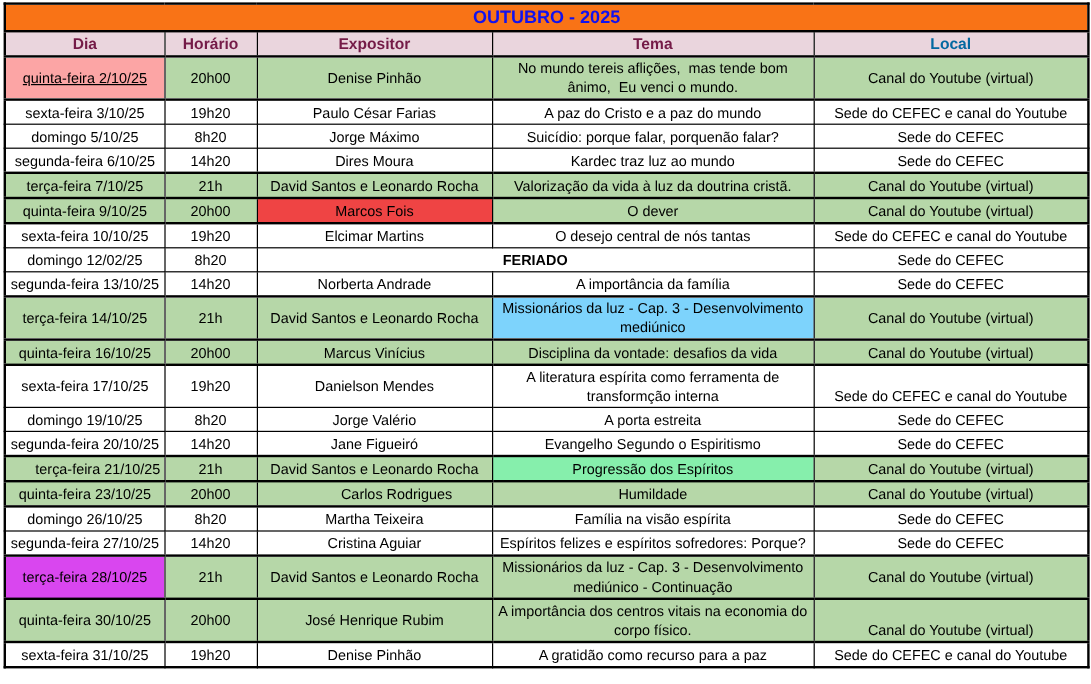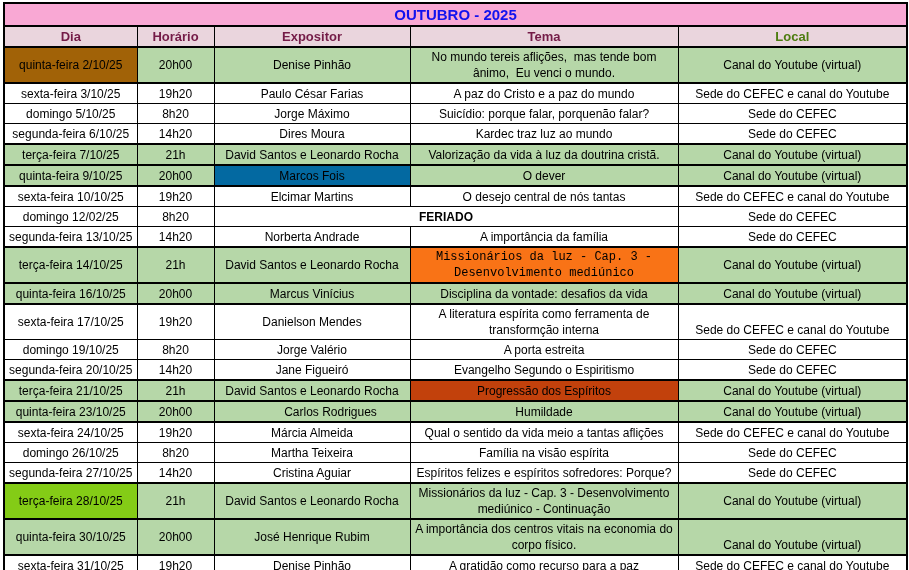--- a/index.html
+++ b/index.html
@@ -36,21 +36,21 @@
     vertical-align: middle;
     font-size: 12px;
     line-height: 16px;
     color: #000;
     overflow: hidden;
   }
   .title-row td {
     height: 19px;
     font-weight: bold;
     font-size: 15px;
-    background: #f9a8d4;
+    background: #f97316;
     border-bottom-width: 2px;
   }
   .header-row th {
     height: 17px;
     font-weight: bold;
     font-size: 13px;
     border-top-width: 2px;
     border-bottom-width: 2px;
   }
   tbody td { height: 17px; }
@@ -76,26 +76,26 @@
     </colgroup>
     <thead>
       <tr class="title-row">
         <td colspan="5" id="title-cell" style="color: rgb(18, 18, 238);">OUTUBRO - 2025</td>
       </tr>
       <tr class="header-row">
         <th style="background: rgb(234, 213, 221); color: rgb(116, 27, 71);">Dia</th>
         <th style="background: rgb(234, 213, 221); color: rgb(116, 27, 71); margin-top: 26px;">Horário</th>
         <th style="background: rgb(234, 213, 221); color: rgb(116, 27, 71);">Expositor</th>
         <th style="background: rgb(234, 213, 221); color: rgb(116, 27, 71);">Tema</th>
-        <th style="background: rgb(234, 213, 221); color: #4d7c0f;">Local</th>
+        <th style="background: rgb(234, 213, 221); color: #0369a1;">Local</th>
       </tr>
     </thead>
     <tbody id="schedule-body">
         <tr class="green">
-          <td class="cell-dia" style="background: #a16207;">quinta-feira 2/10/25</td>
+          <td class="cell-dia" style="background: #fca5a5; text-decoration: underline;">quinta-feira 2/10/25</td>
           <td class="cell-horario" style="background: rgb(182, 215, 168);">20h00</td>
           <td class="cell-expositor" style="background: rgb(182, 215, 168);">Denise Pinhão</td>
           <td class="cell-tema" style="background: rgb(182, 215, 168);">No mundo tereis aflições,  mas tende bom ânimo,  Eu venci o mundo.</td>
           <td class="cell-local" style="background: rgb(182, 215, 168);">Canal do Youtube (virtual)</td>
         </tr>
         <tr>
           <td class="cell-dia">sexta-feira 3/10/25</td>
           <td class="cell-horario">19h20</td>
           <td class="cell-expositor">Paulo César Farias</td>
           <td class="cell-tema">A paz do Cristo e a paz do mundo</td>
@@ -118,21 +118,21 @@
         <tr class="green">
           <td class="cell-dia" style="background: rgb(182, 215, 168);">terça-feira 7/10/25</td>
           <td class="cell-horario" style="background: rgb(182, 215, 168);">21h</td>
           <td class="cell-expositor" style="background: rgb(182, 215, 168);">David Santos e Leonardo Rocha</td>
           <td class="cell-tema" style="background: rgb(182, 215, 168);">Valorização da vida à luz da doutrina cristã.</td>
           <td class="cell-local" style="background: rgb(182, 215, 168);">Canal do Youtube (virtual)</td>
         </tr>
         <tr class="green">
           <td class="cell-dia" style="background: rgb(182, 215, 168);">quinta-feira 9/10/25</td>
           <td class="cell-horario" style="background: rgb(182, 215, 168);">20h00</td>
-          <td class="cell-expositor" style="background: #0369a1; text-align: center;">Marcos Fois</td>
+          <td class="cell-expositor" style="background: #ef4444; text-align: center;">Marcos Fois</td>
           <td class="cell-tema" style="background: rgb(182, 215, 168);">O dever</td>
           <td class="cell-local" style="background: rgb(182, 215, 168);">Canal do Youtube (virtual)</td>
         </tr>
         <tr>
           <td class="cell-dia">sexta-feira 10/10/25</td>
           <td class="cell-horario">19h20</td>
           <td class="cell-expositor">Elcimar Martins</td>
           <td class="cell-tema">O desejo central de nós tantas</td>
           <td class="cell-local">Sede do CEFEC e canal do Youtube</td>
         </tr>
@@ -146,21 +146,21 @@
           <td class="cell-dia">segunda-feira 13/10/25</td>
           <td class="cell-horario">14h20</td>
           <td class="cell-expositor">Norberta Andrade</td>
           <td class="cell-tema">A importância da família</td>
           <td class="cell-local">Sede do CEFEC</td>
         </tr>
         <tr class="green">
           <td class="cell-dia" style="background: rgb(182, 215, 168);">terça-feira 14/10/25</td>
           <td class="cell-horario" style="background: rgb(182, 215, 168);">21h</td>
           <td class="cell-expositor" style="background: rgb(182, 215, 168);">David Santos e Leonardo Rocha</td>
-          <td class="cell-tema" style="background: #f97316; font-family: Liberation Mono, monospace;">Missionários da luz - Cap. 3 - Desenvolvimento mediúnico</td>
+          <td class="cell-tema" style="background: #7dd3fc;">Missionários da luz - Cap. 3 - Desenvolvimento mediúnico</td>
           <td class="cell-local" style="background: rgb(182, 215, 168);">Canal do Youtube (virtual)</td>
         </tr>
         <tr class="green">
           <td class="cell-dia" style="background: rgb(182, 215, 168);">quinta-feira 16/10/25</td>
           <td class="cell-horario" style="background: rgb(182, 215, 168);">20h00</td>
           <td class="cell-expositor" style="background: rgb(182, 215, 168);">Marcus Vinícius</td>
           <td class="cell-tema" style="background: rgb(182, 215, 168);">Disciplina da vontade: desafios da vida</td>
           <td class="cell-local" style="background: rgb(182, 215, 168);">Canal do Youtube (virtual)</td>
         </tr>
         <tr>
@@ -178,56 +178,49 @@
           <td class="cell-local">Sede do CEFEC</td>
         </tr>
         <tr>
           <td class="cell-dia">segunda-feira 20/10/25</td>
           <td class="cell-horario">14h20</td>
           <td class="cell-expositor">Jane Figueiró</td>
           <td class="cell-tema">Evangelho Segundo o Espiritismo</td>
           <td class="cell-local">Sede do CEFEC</td>
         </tr>
         <tr class="green">
-          <td class="cell-dia" style="background: rgb(182, 215, 168);">terça-feira 21/10/25</td>
-          <td class="cell-horario" style="background: rgb(182, 215, 168);">21h</td>
-          <td class="cell-expositor" style="background: rgb(182, 215, 168);">David Santos e Leonardo Rocha</td>
-          <td class="cell-tema" style="background: #c2410c;">Progressão dos Espíritos</td>
+          <td class="cell-dia" style="background: rgb(182, 215, 168); text-align: right;">terça-feira 21/10/25</td>
+          <td class="cell-horario" style="background: rgb(182, 215, 168);">21h</td>
+          <td class="cell-expositor" style="background: rgb(182, 215, 168);">David Santos e Leonardo Rocha</td>
+          <td class="cell-tema" style="background: #86efac;">Progressão dos Espíritos</td>
           <td class="cell-local" style="background: rgb(182, 215, 168);">Canal do Youtube (virtual)</td>
         </tr>
         <tr class="green">
           <td class="cell-dia" style="background: rgb(182, 215, 168);">quinta-feira 23/10/25</td>
           <td class="cell-horario" style="background: rgb(182, 215, 168);">20h00</td>
           <td class="cell-expositor" style="background: rgb(182, 215, 168); padding-left: 40px;">Carlos Rodrigues</td>
           <td class="cell-tema" style="background: rgb(182, 215, 168);">Humildade</td>
           <td class="cell-local" style="background: rgb(182, 215, 168);">Canal do Youtube (virtual)</td>
         </tr>
         <tr>
-          <td class="cell-dia">sexta-feira 24/10/25</td>
-          <td class="cell-horario">19h20</td>
-          <td class="cell-expositor">Márcia Almeida</td>
-          <td class="cell-tema">Qual o sentido da vida meio a tantas aflições</td>
-          <td class="cell-local">Sede do CEFEC e canal do Youtube</td>
-        </tr>
-        <tr>
           <td class="cell-dia">domingo 26/10/25</td>
           <td class="cell-horario">8h20</td>
           <td class="cell-expositor">Martha Teixeira</td>
           <td class="cell-tema">Família na visão espírita</td>
           <td class="cell-local">Sede do CEFEC</td>
         </tr>
         <tr>
           <td class="cell-dia">segunda-feira 27/10/25</td>
           <td class="cell-horario">14h20</td>
           <td class="cell-expositor">Cristina Aguiar</td>
           <td class="cell-tema">Espíritos felizes e espíritos sofredores: Porque?</td>
           <td class="cell-local">Sede do CEFEC</td>
         </tr>
         <tr class="green">
-          <td class="cell-dia" style="background: #84cc16;">terça-feira 28/10/25</td>
+          <td class="cell-dia" style="background: #d946ef;">terça-feira 28/10/25</td>
           <td class="cell-horario" style="background: rgb(182, 215, 168);">21h</td>
           <td class="cell-expositor" style="background: rgb(182, 215, 168);">David Santos e Leonardo Rocha</td>
           <td class="cell-tema" style="background: rgb(182, 215, 168); margin-top: 12px;">Missionários da luz - Cap. 3 - Desenvolvimento mediúnico - Continuação</td>
           <td class="cell-local" style="background: rgb(182, 215, 168);">Canal do Youtube (virtual)</td>
         </tr>
         <tr class="green">
           <td class="cell-dia" style="background: rgb(182, 215, 168); text-align: center;">quinta-feira 30/10/25</td>
           <td class="cell-horario" style="background: rgb(182, 215, 168);">20h00</td>
           <td class="cell-expositor" style="background: rgb(182, 215, 168);">José Henrique Rubim</td>
           <td class="cell-tema" style="background: rgb(182, 215, 168);">A importância dos centros vitais na economia do corpo físico.</td>

